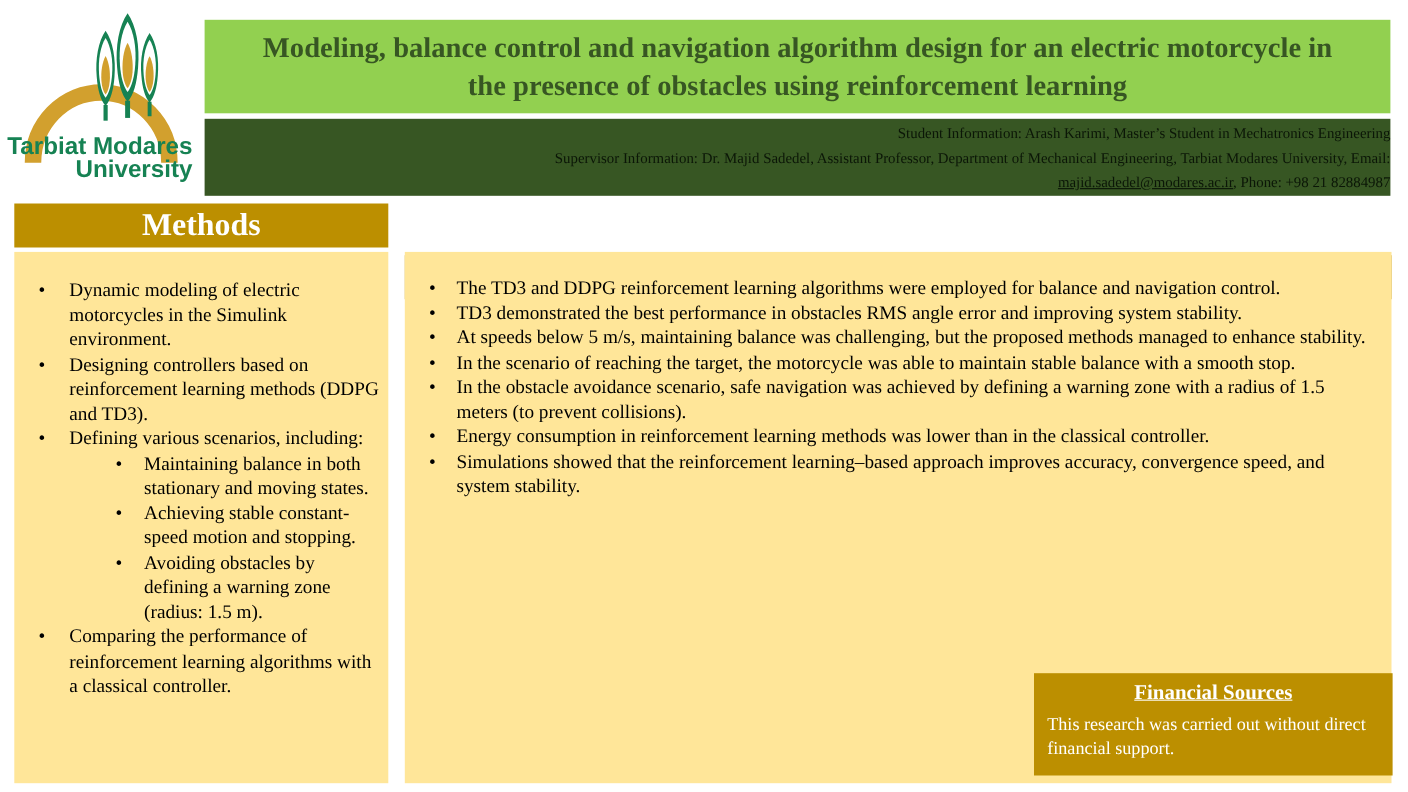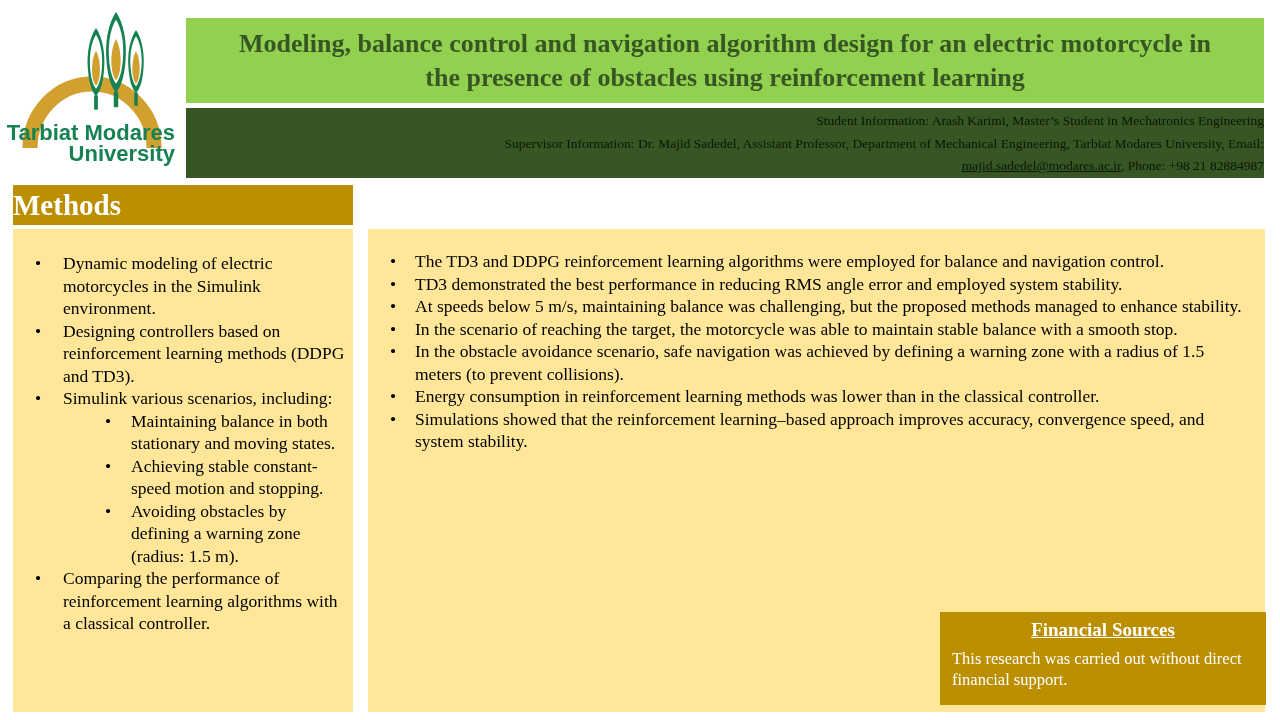--- a/index.html
+++ b/index.html
@@ -28,21 +28,21 @@
     left:186px; top:108px; width:1078px; height:70px;
     background:#375623; color:#0b1607;
     text-align:right; font-size:13.5px; line-height:22.5px;
     padding-top:2px;
   }
   #info-bar .email { text-decoration:underline; color:#0b1607; cursor:pointer; }
 
   
   .col-header {
     background:#BC8F00; color:#ffffff; font-weight:bold; font-size:29px;
-    display:flex; align-items:center; justify-content:flex-start;
+    display:flex; align-items:center; justify-content:center;
   }
   #methods-header  { left:13px;  top:185px; width:340px; height:40px; }
   #outcomes-header { left:368px; top:185px; width:897px; height:40px;margin-top:47px; }
 
   
   .content-box { background:#FFE699; color:#000000; }
   #methods-box  { left:13px;  top:229px; width:340px; height:483px; padding:23px 8px 0 22px; font-size:17.5px; line-height:22.5px; }
   #outcomes-box { left:368px; top:229px; width:897px; height:483px; padding:21px 10px 0 22px; font-size:17.5px; line-height:22.5px; }
 
   .row { display:flex; }
@@ -117,21 +117,21 @@
       <div class="row">
         <span class="bullet">•</span>
         <span class="btext">Dynamic modeling of electric motorcycles in the Simulink environment.</span>
       </div>
       <div class="row">
         <span class="bullet">•</span>
         <span class="btext">Designing controllers based on reinforcement learning methods (DDPG and TD3).</span>
       </div>
       <div class="row">
         <span class="bullet">•</span>
-        <span class="btext">Simulink various scenarios, including:</span>
+        <span class="btext">Defining various scenarios, including:</span>
       </div>
       <div class="subwrap">
         <div class="row">
           <span class="bullet">•</span>
           <span class="btext">Maintaining balance in both stationary and moving states.</span>
         </div>
         <div class="row">
           <span class="bullet">•</span>
           <span class="btext">Achieving stable constant-speed motion and stopping.</span>
         </div>
@@ -151,21 +151,21 @@
   <span>Outcomes</span>
 </div>
 <div class="abs content-box" id="outcomes-box">
   <div>
       <div class="row">
         <span class="bullet">•</span>
         <span class="btext">The TD3 and DDPG reinforcement learning algorithms were employed for balance and navigation control.</span>
       </div>
       <div class="row">
         <span class="bullet">•</span>
-        <span class="btext">TD3 demonstrated the best performance in reducing RMS angle error and employed system stability.</span>
+        <span class="btext">TD3 demonstrated the best performance in obstacles RMS angle error and improving system stability.</span>
       </div>
       <div class="row">
         <span class="bullet">•</span>
         <span class="btext">At speeds below 5 m/s, maintaining balance was challenging, but the proposed methods managed to enhance stability.</span>
       </div>
       <div class="row">
         <span class="bullet">•</span>
         <span class="btext">In the scenario of reaching the target, the motorcycle was able to maintain stable balance with a smooth stop.</span>
       </div>
       <div class="row">

